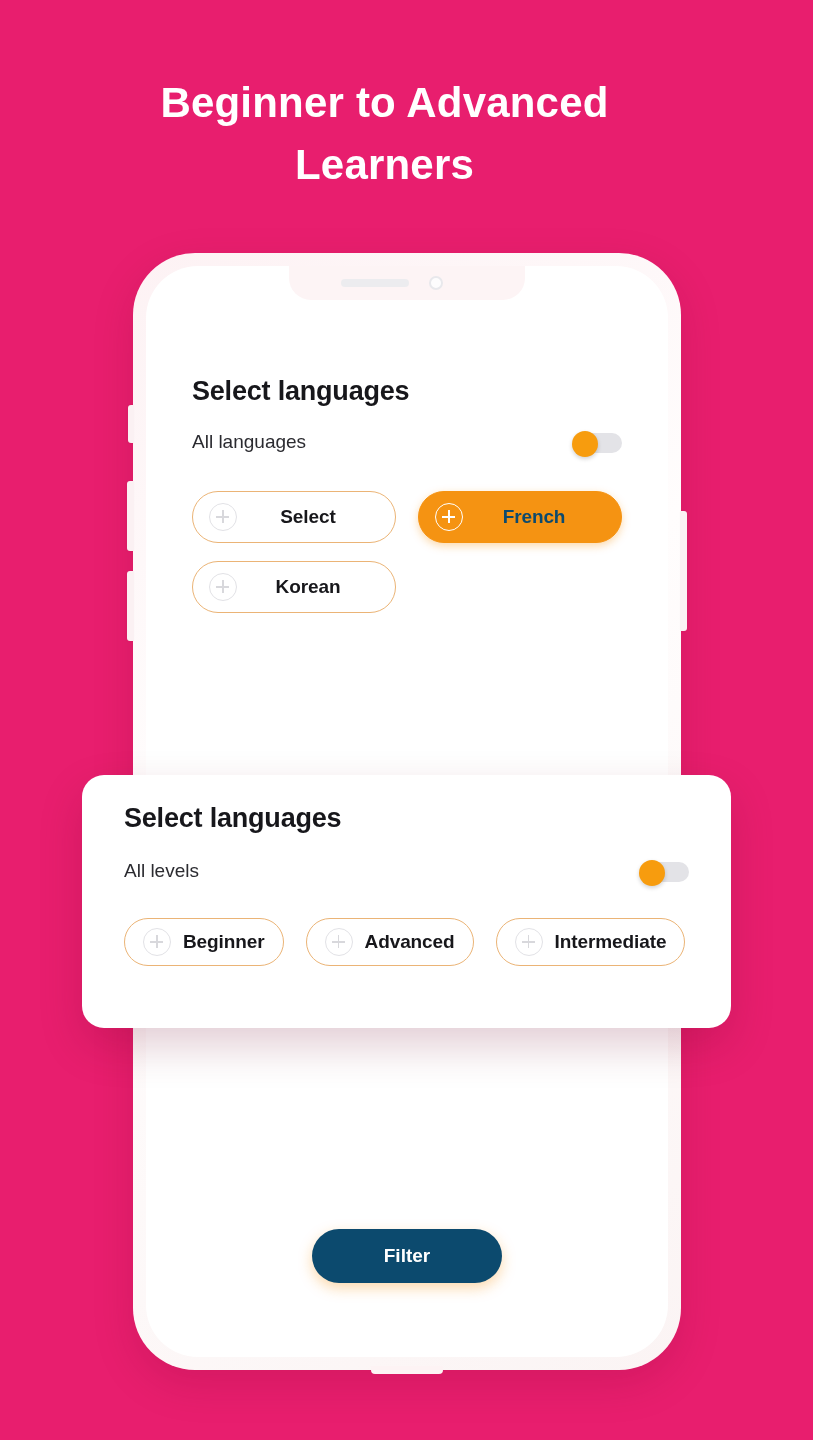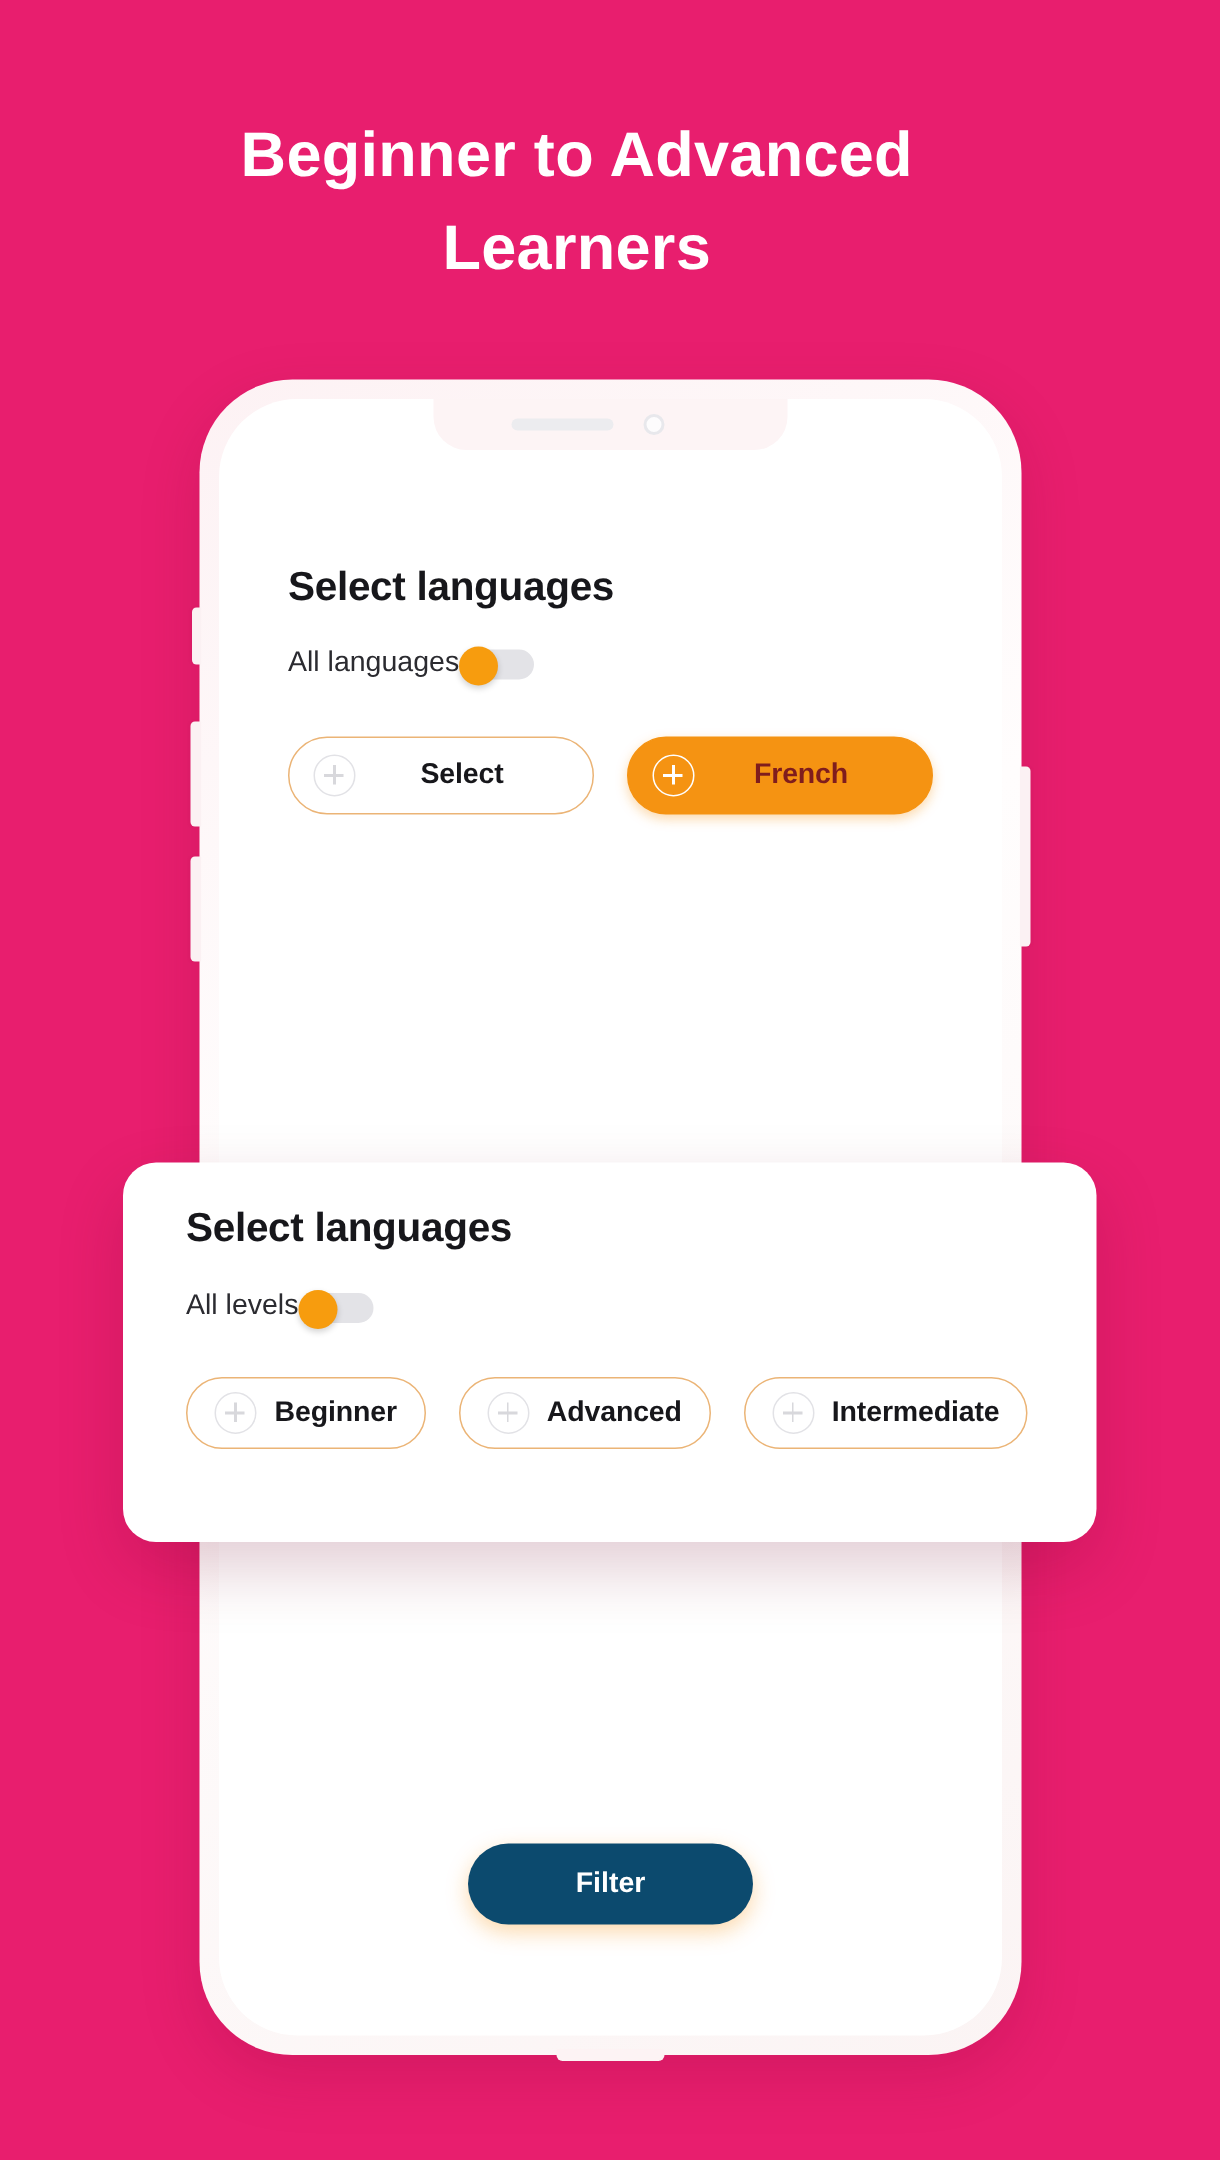--- a/index.html
+++ b/index.html
@@ -118,20 +118,21 @@
   .section-title {
     font-size: 27px;
     font-weight: bold;
     color: #17171b;
     letter-spacing: -0.2px;
   }
 
   .toggle-row {
     display: flex;
     align-items: center;
+    justify-content: space-between;
     margin-top: 24px;
   }
   .toggle-label {
     font-size: 19px;
     color: #2b2b30;
   }
 
   .toggle {
     position: relative;
     width: 50px;
@@ -181,21 +182,21 @@
     font-size: 19px;
     font-weight: 600;
     color: #17171b;
     letter-spacing: -0.1px;
   }
   .chip.active {
     background: #F59312;
     border-color: #F59312;
     box-shadow: 0 3px 8px rgba(245,147,18,.35);
   }
-  .chip.active .chip-label { color: #7f1d1d; }
+  .chip.active .chip-label { color: #0c4a6e; }
 
   .plus {
     width: 28px;
     height: 28px;
     border-radius: 50%;
     border: 1.5px solid #e2e2e6;
     flex: 0 0 28px;
     position: relative;
   }
   .plus::before, .plus::after {
@@ -300,20 +301,24 @@
           <span class="chip-label">Select</span>
         </div>
 
         <div class="chip active">
           <span class="plus"></span>
           <span class="chip-label">French</span>
         </div>
 
 
 
+        <div class="chip">
+          <span class="plus"></span>
+          <span class="chip-label">Korean</span>
+        </div>
 
 
       </div>
 
       <button class="filter-btn">Filter</button>
 
     </div>
   </div>
 </div>
 

